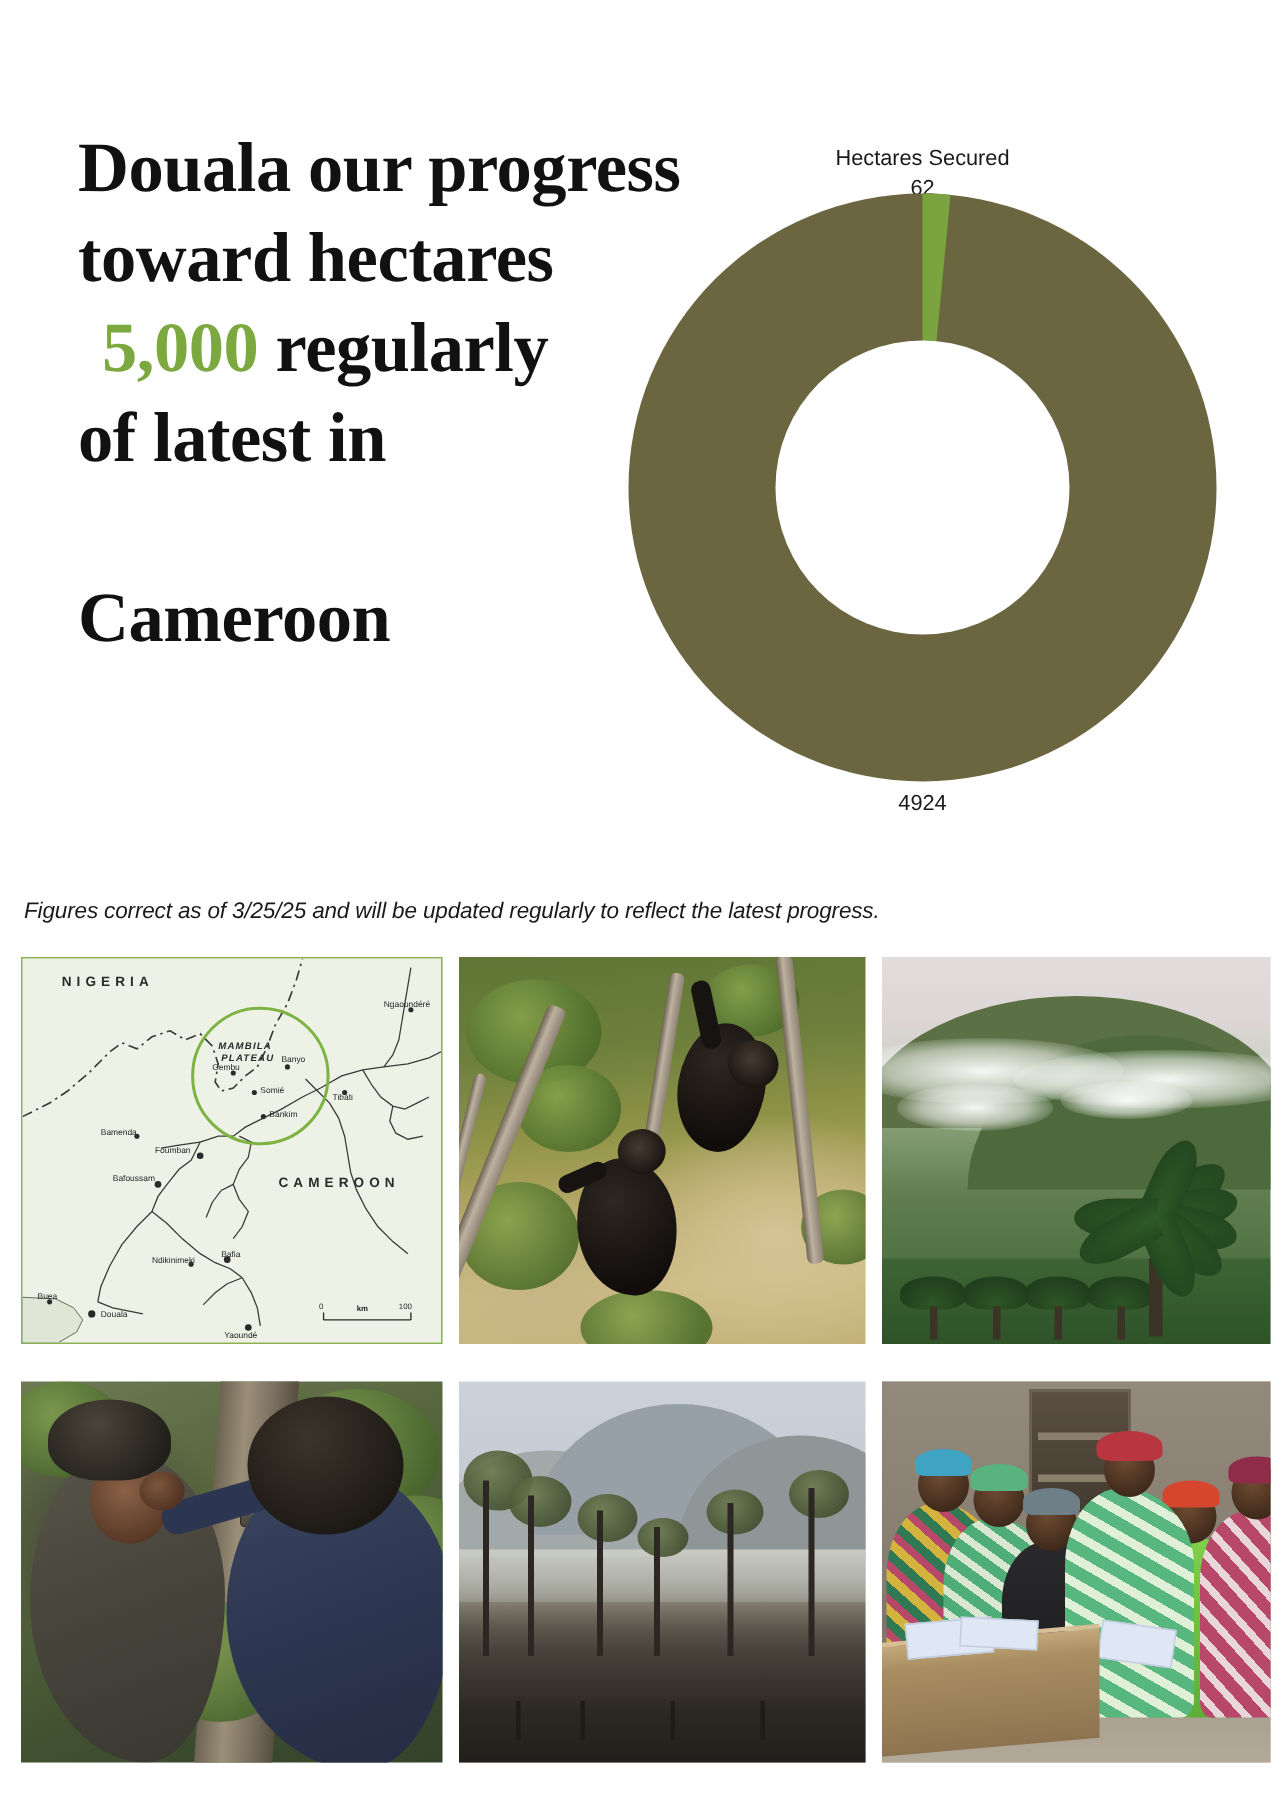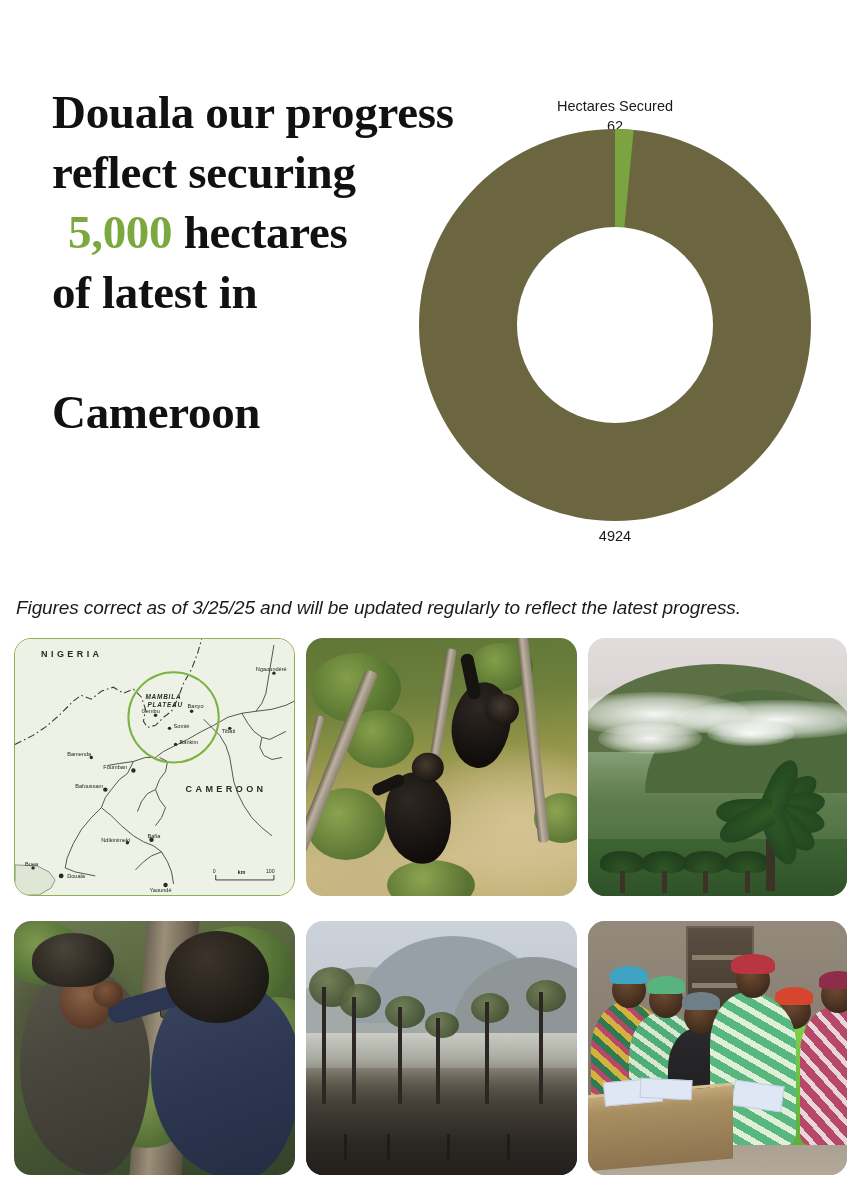--- a/index.html
+++ b/index.html
@@ -73,21 +73,21 @@
   .donut-svg { display: block; margin: 0 auto; }
 
   
   .caption {
     position: absolute;
     left: 16px;
     top: 596px;
     width: 830px;
     font-family: "Liberation Sans Narrow", "Liberation Sans", sans-serif;
     font-style: italic;
-    font-size: 19px;
+    font-size: 15px;
     line-height: 24px;
     color: #1a1a1a;
     letter-spacing: -0.1px;
   }
 
   
   .photo-grid {
     position: absolute;
     left: 14px;
     top: 638px;
@@ -97,21 +97,20 @@
     grid-template-columns: 281px 271px 259px;
     grid-template-rows: 258px 254px;
     column-gap: 11px;
     row-gap: 25px;
   }
 
   .photo {
     position: relative;
     overflow: hidden;
     background: #e8e8e0;
-    border-radius: 17px;
   }
 
   
   .map-tile {
     background: #eef2e6;
     border: 1.5px solid #8bb152;
   }
   .map-svg { display: block; width: 100%; height: 100%; }
 
   
@@ -392,22 +391,22 @@
 </style>
 </head>
 <body>
 
 <div class="page">
 
   <div class="top-section">
 
     <h1 class="headline">
       <span>Douala our progress</span><br>
-      <span>reflect securing</span><br>
-      <span class="accent">5,000</span><span> hectares</span><br>
+      <span>toward hectares</span><br>
+      <span class="accent">5,000</span><span> regularly</span><br>
       <span>of latest in</span><br>
       <br>
       <span>Cameroon</span>
     </h1>
 
     <div class="chart-wrap">
 
       <div class="chart-label top">
         <span class="lv">Hectares Secured</span>
         <span class="lv">62</span>

